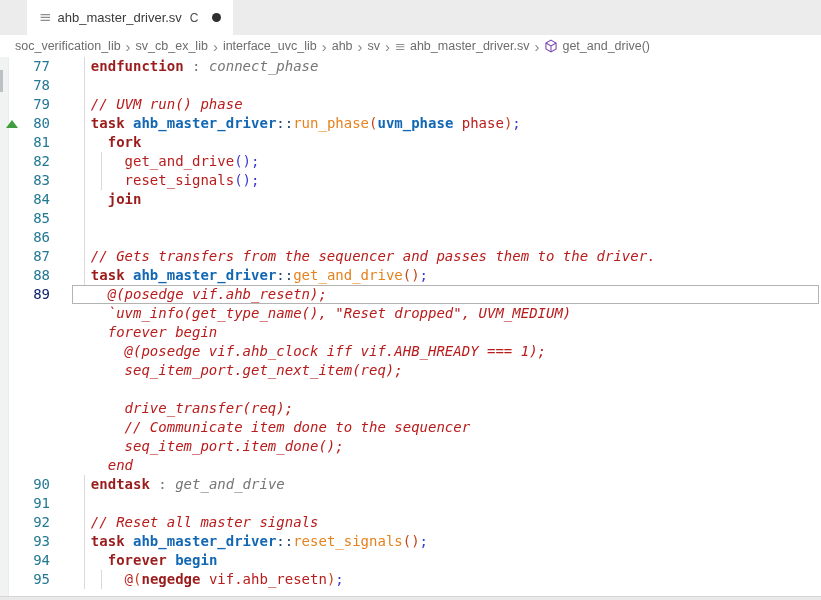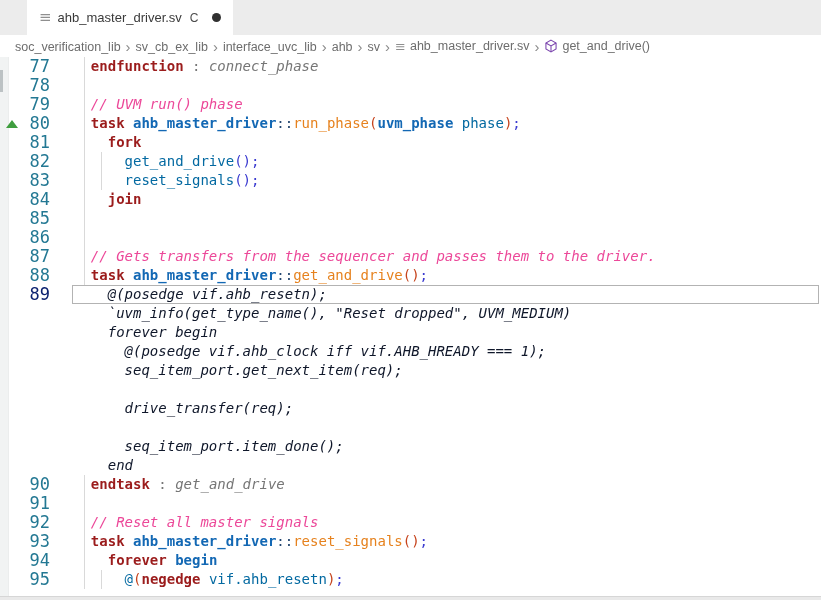--- a/index.html
+++ b/index.html
@@ -33,60 +33,60 @@
   .left-strip{position:absolute;left:0;top:0;bottom:0;width:8px;background:#f1f3f3;border-right:1px solid #ebeded;}
   .scroll-remnant{position:absolute;left:0;top:13px;width:3px;height:22px;background:#bcc2c4;}
   .lines{position:absolute;left:0;top:0;right:0;}
   .line{position:relative;height:19px;line-height:19px;display:flex;font-family:"DejaVu Sans Mono",monospace;font-size:14px;}
   .glyph{position:relative;width:26px;flex:none;}
   .fold-arrow{
     position:absolute;left:6px;top:6px;width:0;height:0;
     border-left:6px solid transparent;border-right:6px solid transparent;
     border-bottom:8px solid #3f9e3f;
   }
-  .num{width:24px;padding-right:2px;flex:none;text-align:right;color:#237893;font-size:17px;}
+  .num{width:24px;padding-right:2px;flex:none;text-align:right;color:#237893;font-size:14px;}
   .num.active{color:#0b216f;}
   .code{margin-left:22px;white-space:pre;color:#1f1f1f;}
   .guide{position:absolute;top:0;bottom:0;width:1px;background:#d9d9d9;}
   .guide.g1{left:84px;}
   .guide.g2{left:101px;}
   .current-line-box{
     position:absolute;left:72px;top:228px;width:747px;height:19px;
     border:1px solid #b3b3b3;box-sizing:border-box;pointer-events:none;
   }
   .bottom-edge{position:absolute;left:0;top:539px;width:821px;height:4px;background:#e9e9e9;border-top:1px solid #d6d6d6;}
   
   .tk-kw{color:#9b1c1c;font-weight:bold;}
   .tk-ty{color:#1368b4;font-weight:bold;}
   .tk-fn{color:#e6821e;}
-  .tk-pl{color:#0369a1;}
-  .tk-cm{color:#ec4899;font-style:italic;}
+  .tk-pl{color:#b91c1c;}
+  .tk-cm{color:#b91c1c;font-style:italic;}
   .tk-cl{color:#767676;}
   .tk-cli{color:#767676;font-style:italic;}
-  .tk-gh{color:#0f172a;font-style:italic;}
+  .tk-gh{color:#b91c1c;font-style:italic;}
   .tk-pr{color:#c6431c;}
   .tk-pb{color:#3a3ad0;}
   .tk-sc{color:#22456f;}
 </style>
 </head>
 <body>
 
 <div id="app">
 
   <div class="tabbar">
     <div class="tab">
       <span class="tab-file-icon">≡</span>
       <span class="tab-title">ahb_master_driver.sv</span>
       <span class="tab-badge">C</span>
       <span class="tab-dot"></span>
     </div>
   </div>
 
   <div class="breadcrumbs">
-    <span id="bc-folders" style="display:inline-flex;align-items:flex-end;">
+    <span id="bc-folders" style="display:inline-flex;align-items:center;">
         <span class="crumb">soc_verification_lib</span>
         <span class="bc-sep">›</span>
         <span class="crumb">sv_cb_ex_lib</span>
         <span class="bc-sep">›</span>
         <span class="crumb">interface_uvc_lib</span>
         <span class="bc-sep">›</span>
         <span class="crumb">ahb</span>
         <span class="bc-sep">›</span>
         <span class="crumb">sv</span>
         <span class="bc-sep">›</span>
@@ -215,21 +215,21 @@
           <div class="code"><span class="tk-pl">      </span></div>
         </div>
         <div class="line">
           <div class="glyph"></div>
           <div class="num"></div>
           <div class="code"><span class="tk-pl">      </span><span class="tk-gh">drive_transfer(req);</span></div>
         </div>
         <div class="line">
           <div class="glyph"></div>
           <div class="num"></div>
-          <div class="code"><span class="tk-pl">      </span></div>
+          <div class="code"><span class="tk-pl">      </span><span class="tk-gh">// Communicate item done to the sequencer</span></div>
         </div>
         <div class="line">
           <div class="glyph"></div>
           <div class="num"></div>
           <div class="code"><span class="tk-pl">      </span><span class="tk-gh">seq_item_port.item_done();</span></div>
         </div>
         <div class="line">
           <div class="glyph"></div>
           <div class="num"></div>
           <div class="code"><span class="tk-pl">    </span><span class="tk-gh">end</span></div>

